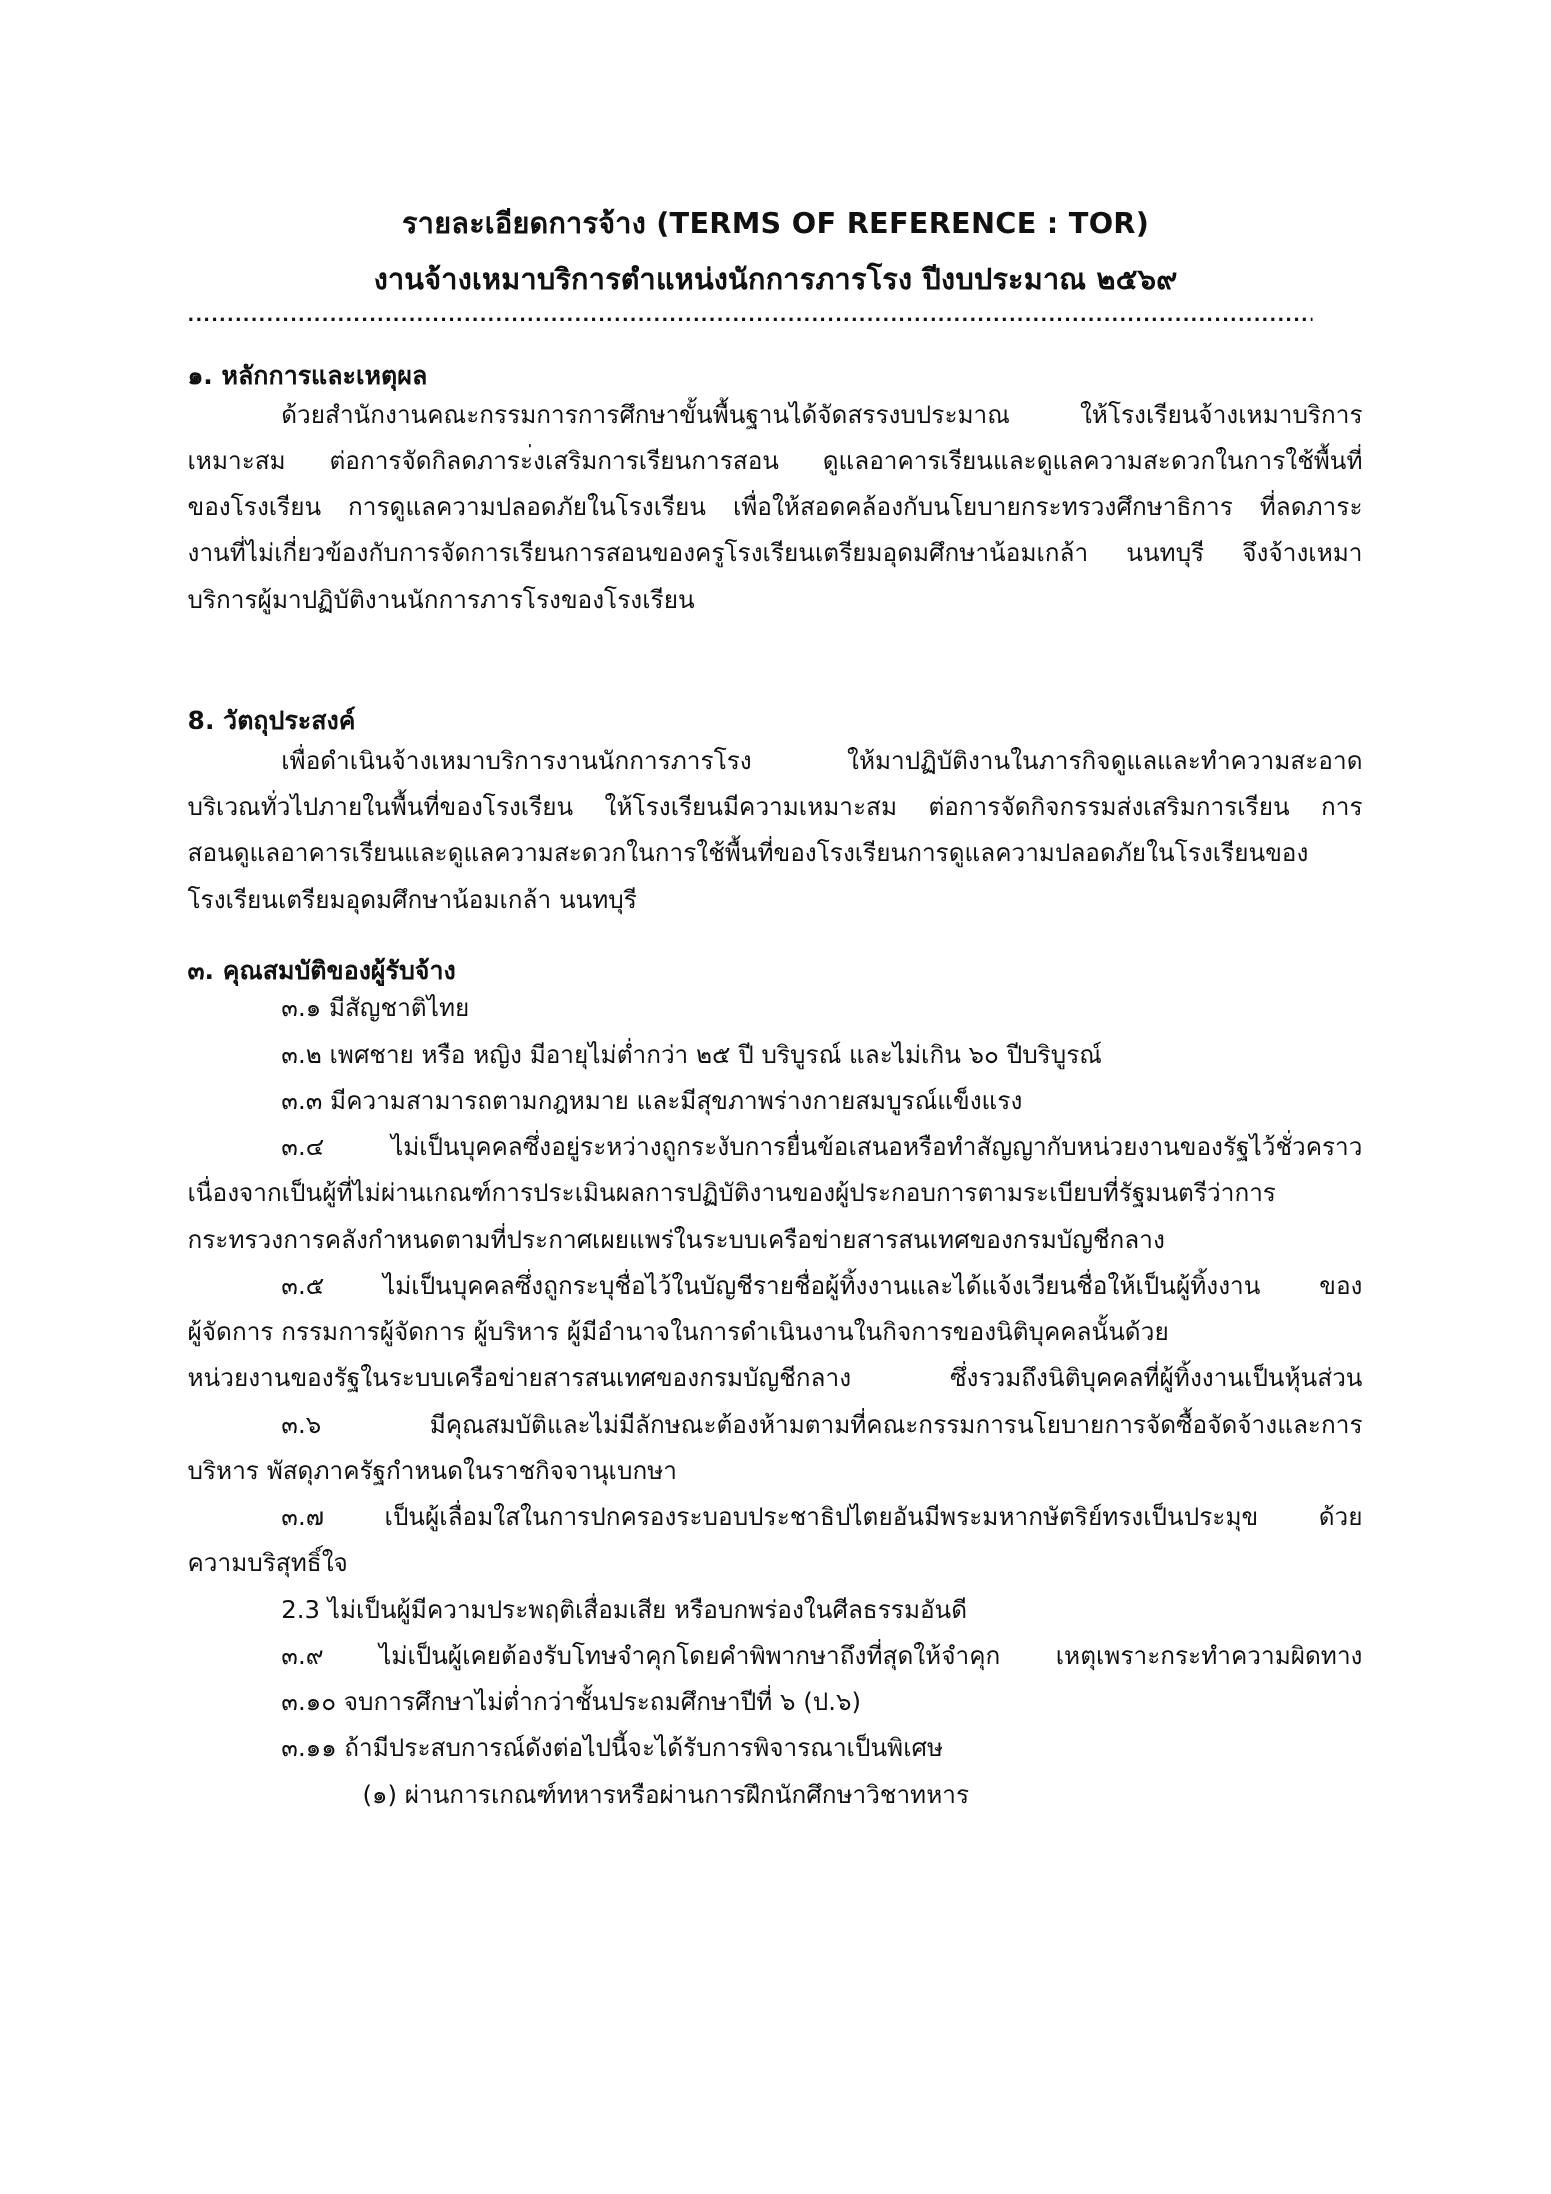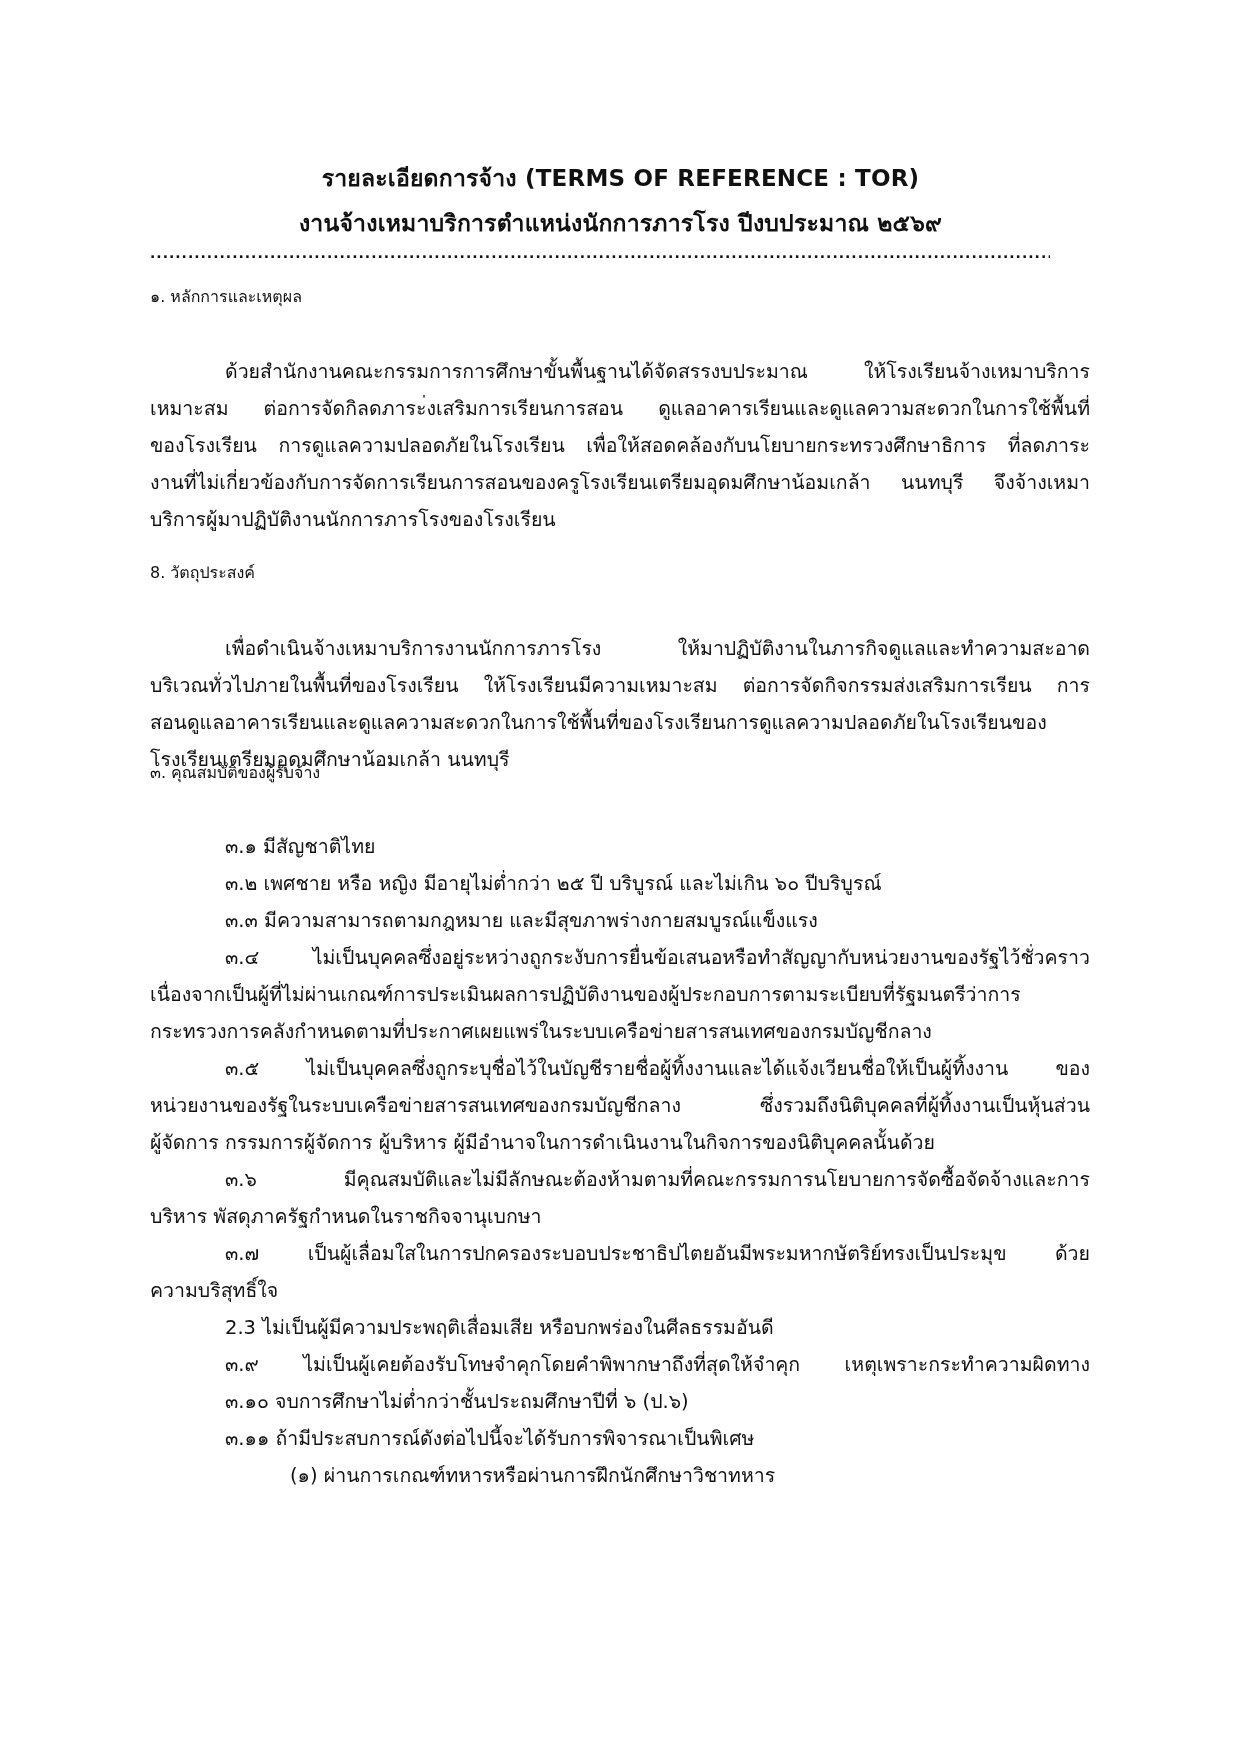--- a/index.html
+++ b/index.html
@@ -5,23 +5,23 @@
   html, body { margin: 0; padding: 0; background: #ffffff; }
   body { width: 1241px; height: 1755px; position: relative; overflow: hidden;
          font-family: "DejaVu Sans", "Liberation Sans", sans-serif; color: #111; }
   .page { position: absolute; left: 0; top: 0; width: 1241px; height: 1755px; padding-left: 40px; }
   .title { position: absolute; left: 0; width: 1241px; text-align: center;
            font-weight: bold; font-size: 23px; letter-spacing: 0.2px; }
   .t1 { top: 160px; }
   .t2 { top: 205px; }
   .dots { position: absolute; left: 150px; top: 245px; width: 900px; overflow: hidden;
           white-space: nowrap; font-size: 14px; letter-spacing: 1px; font-weight: bold; }
-  .h { position: absolute; left: 150px; font-weight: normal; font-size: 16px; }
+  .h { position: absolute; left: 150px; font-weight: bold; font-size: 20px; }
   .para { position: absolute; left: 150px; width: 940px; font-size: 19.5px; line-height: 37px;
-          text-align: justify; margin-top: 40px; }
+          text-align: justify; }
   .para .line { display: block; white-space: nowrap; text-align-last: justify; height: 37px; }
   .para .line.last { text-align-last: left; }
   .ind1 { padding-left: 75px; }
   .ind2 { padding-left: 140px; }
 </style>
 </head>
 <body>
 
 <div class="page">
 
@@ -48,22 +48,22 @@
 
   <div class="h" style="top:760px">๓. คุณสมบัติของผู้รับจ้าง</div>
   <div class="para" style="top:788px">
     <span class="line last ind1">๓.๑ มีสัญชาติไทย</span>
     <span class="line last ind1">๓.๒ เพศชาย หรือ หญิง มีอายุไม่ต่ำกว่า ๒๕ ปี บริบูรณ์ และไม่เกิน ๖๐ ปีบริบูรณ์</span>
     <span class="line last ind1">๓.๓ มีความสามารถตามกฎหมาย และมีสุขภาพร่างกายสมบูรณ์แข็งแรง</span>
     <span class="line ind1">๓.๔ ไม่เป็นบุคคลซึ่งอยู่ระหว่างถูกระงับการยื่นข้อเสนอหรือทำสัญญากับหน่วยงานของรัฐไว้ชั่วคราว</span>
     <span class="line">เนื่องจากเป็นผู้ที่ไม่ผ่านเกณฑ์การประเมินผลการปฏิบัติงานของผู้ประกอบการตามระเบียบที่รัฐมนตรีว่าการ</span>
     <span class="line last">กระทรวงการคลังกำหนดตามที่ประกาศเผยแพร่ในระบบเครือข่ายสารสนเทศของกรมบัญชีกลาง</span>
     <span class="line ind1">๓.๕ ไม่เป็นบุคคลซึ่งถูกระบุชื่อไว้ในบัญชีรายชื่อผู้ทิ้งงานและได้แจ้งเวียนชื่อให้เป็นผู้ทิ้งงาน ของ</span>
+    <span class="line last">ผู้จัดการ กรรมการผู้จัดการ ผู้บริหาร ผู้มีอำนาจในการดำเนินงานในกิจการของนิติบุคคลนั้นด้วย</span>
     <span class="line">หน่วยงานของรัฐในระบบเครือข่ายสารสนเทศของกรมบัญชีกลาง ซึ่งรวมถึงนิติบุคคลที่ผู้ทิ้งงานเป็นหุ้นส่วน</span>
-    <span class="line last">ผู้จัดการ กรรมการผู้จัดการ ผู้บริหาร ผู้มีอำนาจในการดำเนินงานในกิจการของนิติบุคคลนั้นด้วย</span>
     <span class="line ind1">๓.๖ มีคุณสมบัติและไม่มีลักษณะต้องห้ามตามที่คณะกรรมการนโยบายการจัดซื้อจัดจ้างและการ</span>
     <span class="line last">บริหาร พัสดุภาครัฐกำหนดในราชกิจจานุเบกษา</span>
     <span class="line ind1">๓.๗ เป็นผู้เลื่อมใสในการปกครองระบอบประชาธิปไตยอันมีพระมหากษัตริย์ทรงเป็นประมุข  ด้วย</span>
     <span class="line last">ความบริสุทธิ์ใจ</span>
     <span class="line last ind1">2.3 ไม่เป็นผู้มีความประพฤติเสื่อมเสีย หรือบกพร่องในศีลธรรมอันดี</span>
     <span class="line ind1">๓.๙ ไม่เป็นผู้เคยต้องรับโทษจำคุกโดยคำพิพากษาถึงที่สุดให้จำคุก เหตุเพราะกระทำความผิดทาง</span>
     <span class="line last ind1">๓.๑๐ จบการศึกษาไม่ต่ำกว่าชั้นประถมศึกษาปีที่ ๖ (ป.๖)</span>
     <span class="line last ind1">๓.๑๑ ถ้ามีประสบการณ์ดังต่อไปนี้จะได้รับการพิจารณาเป็นพิเศษ</span>
     <span class="line last ind2">(๑) ผ่านการเกณฑ์ทหารหรือผ่านการฝึกนักศึกษาวิชาทหาร</span>
   </div>

